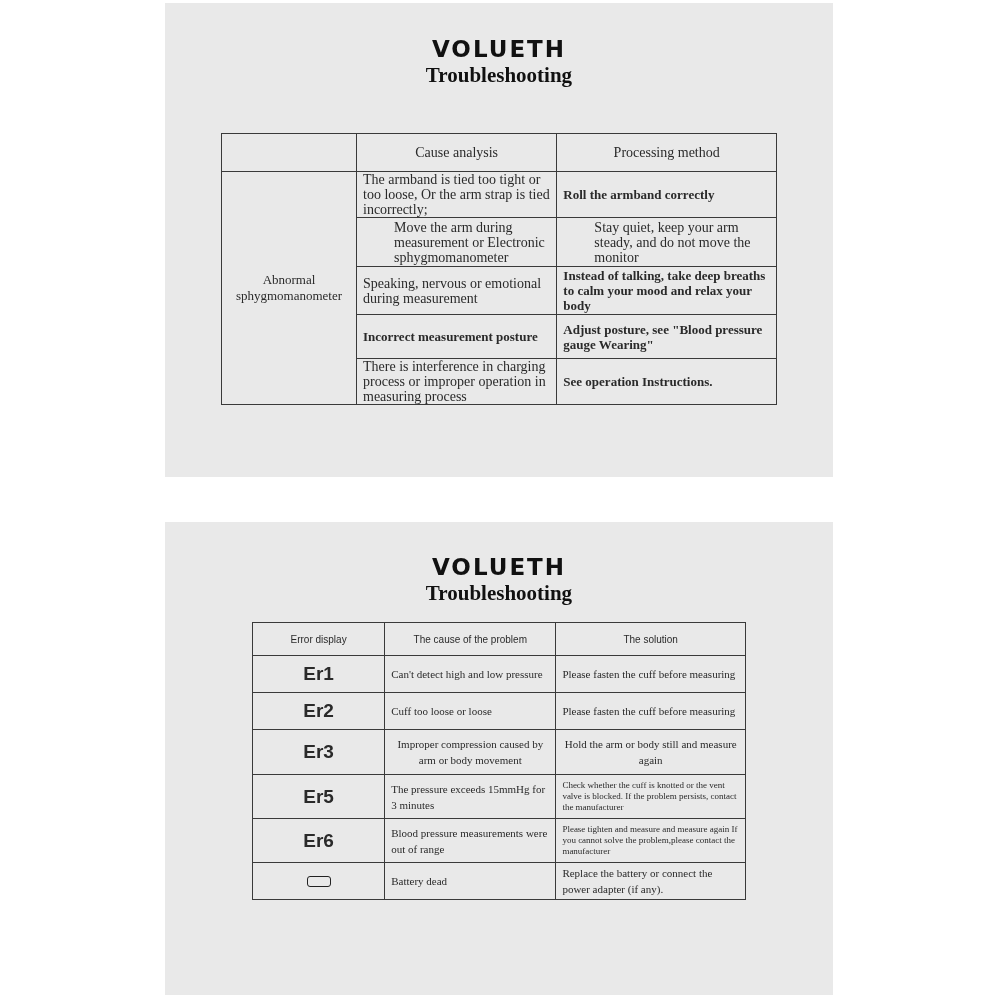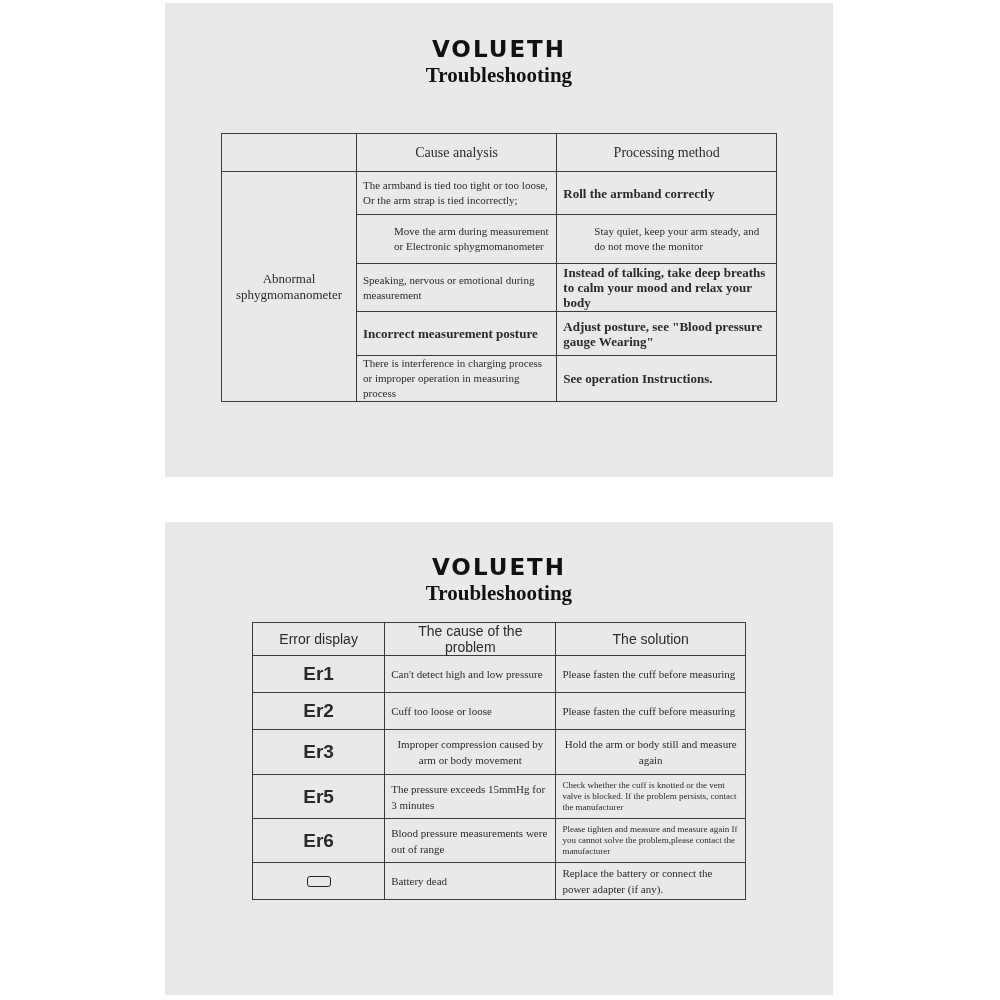--- a/index.html
+++ b/index.html
@@ -17,31 +17,31 @@
   table { position: absolute; border-collapse: collapse; table-layout: fixed; border-radius: 18px; }
   td, th { border: 1.5px solid #3a3a3a; padding: 0 6px; vertical-align: middle; font-weight: normal; }
 
   
   #t1 { left: 56px; top: 130px; width: 556px; }
   #t1 th { height: 37px; font-size: 14px; text-align: center; }
   #t1 .c0 { width: 126px; }
   #t1 .c1 { width: 187px; }
   #t1 .c2 { width: 205px; }
   #t1 .cat { text-align: center; font-size: 13px; line-height: 16px; }
-  #t1 td { font-size: 11px; line-height: 15px; }
+  #t1 td { font-size: 14px; line-height: 15px; }
   #t1 td.big { font-size: 13px; font-weight: bold; }
   #t1 tr.r0 td { height: 42px; }
   #t1 tr.r1 td { height: 48px; padding-left: 37px; }
   #t1 tr.r2 td { height: 47px; }
   #t1 tr.r3 td { height: 43px; }
   #t1 tr.r4 td { height: 45px; }
 
   
   #t2 { left: 87px; top: 100px; width: 494px; }
-  #t2 th { height: 32px; font-family: "Liberation Sans", sans-serif; font-size: 14px; text-align: center; }
+  #t2 th { height: 32px; font-family: "Liberation Sans", sans-serif; font-size: 10px; text-align: center; }
   #t2 .c0 { width: 122px; }
   #t2 .c1 { width: 158px; }
   #t2 .c2 { width: 175px; }
   #t2 td.code { font-family: "Liberation Sans", sans-serif; font-size: 19px; text-align: center; font-weight: bold; }
   #t2 td { font-size: 11px; line-height: 16px; }
   #t2 td.small { font-size: 9px; line-height: 11px; }
   #t2 tr.e0 td { height: 36px; }
   #t2 tr.e1 td { height: 36px; }
   #t2 tr.e2 td { height: 44px; text-align: center; }
   #t2 tr.e3 td { height: 43px; }

